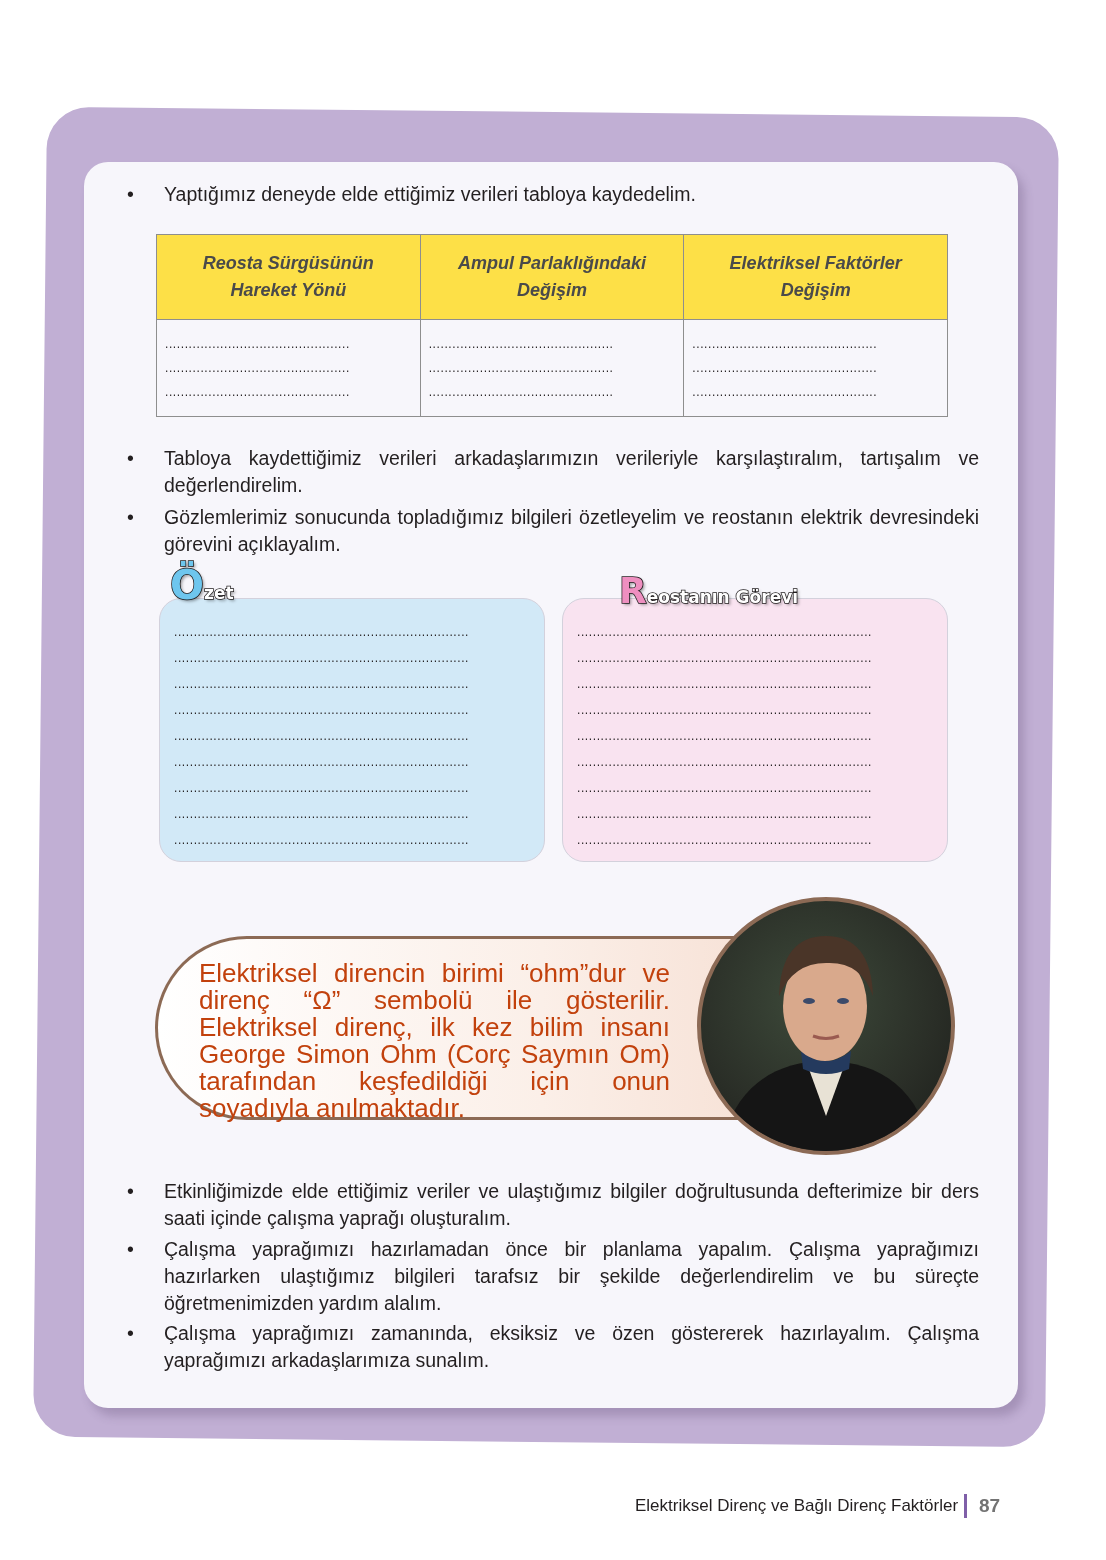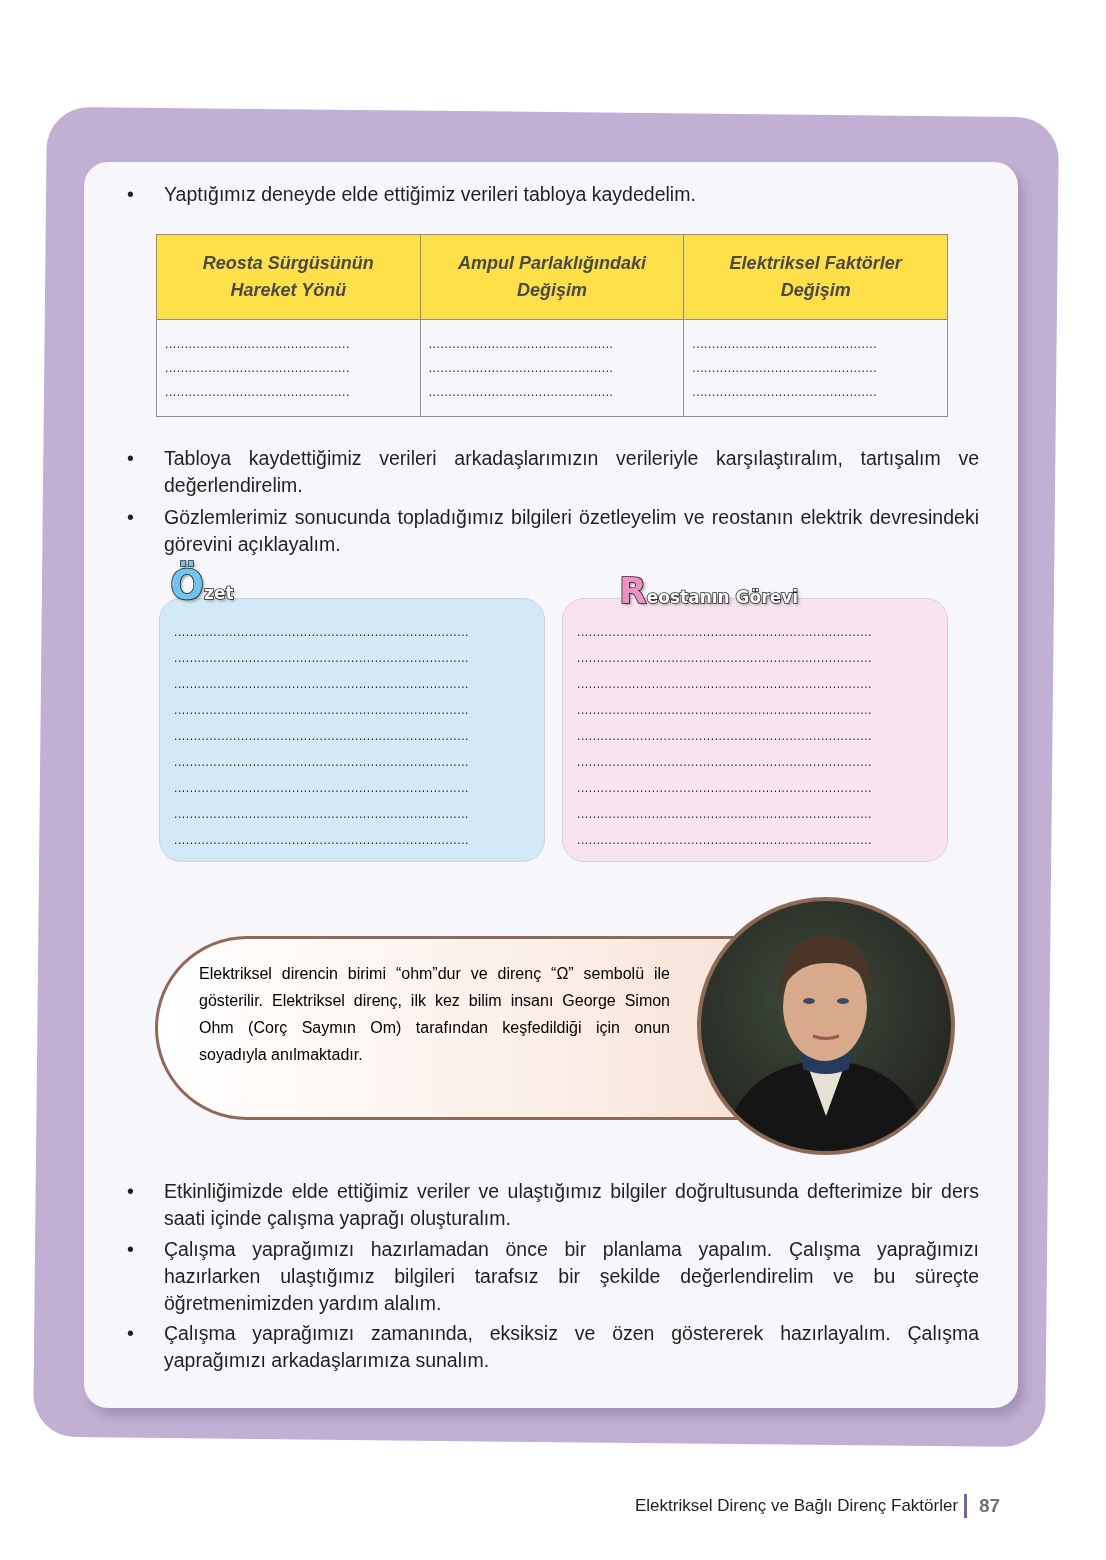--- a/index.html
+++ b/index.html
@@ -22,22 +22,22 @@
   .box.pink { left:562px; background:#f9e3f0; }
   .box .lines { position:absolute; left:14px; top:20px; right:14px; }
   .box .dots { line-height:26px; font-size:12px; }
   .label { position:absolute; font-weight:bold; color:#fff; -webkit-text-stroke:1.5px #231f20; paint-order:stroke fill;
            text-shadow:2px 2px 3px rgba(0,0,0,0.35); font-family:"DejaVu Sans", sans-serif; }
   .big-letter { font-size:40px; }
   .small-word { font-size:17px; }
   .callout { position:absolute; left:155px; top:936px; width:640px; height:178px; border:3px solid #8c6a55;
              border-right:none; border-radius:92px 0 0 92px;
              background:linear-gradient(90deg,#ffffff 0%,#fbefe8 60%,#f6dfd3 100%); }
-  .callout-text { position:absolute; left:199px; top:960px; width:471px; font-size:16px; line-height:27px;
-                  text-align:justify; color:#000000; }
+  .callout-text { position:absolute; left:199px; top:960px; width:471px; font-size:26px; line-height:27px;
+                  text-align:justify; color:#c2410c; }
   .portrait { position:absolute; left:697px; top:897px; width:250px; height:250px; border-radius:50%;
               border:4px solid #8c6a55; overflow:hidden;
               background:radial-gradient(circle at 45% 40%, #3d4a3a 0%, #2a2e27 60%, #1a1c19 100%); }
   .footer-text { position:absolute; left:635px; top:1496px; font-size:17px; color:#231f20; }
   .footer-bar { position:absolute; left:964px; top:1494px; width:3px; height:24px; background:#7f5fa8; }
   .footer-page { position:absolute; left:979px; top:1495px; font-size:19px; font-weight:bold; color:#737373; }
 </style>
 </head>
 <body>
 

